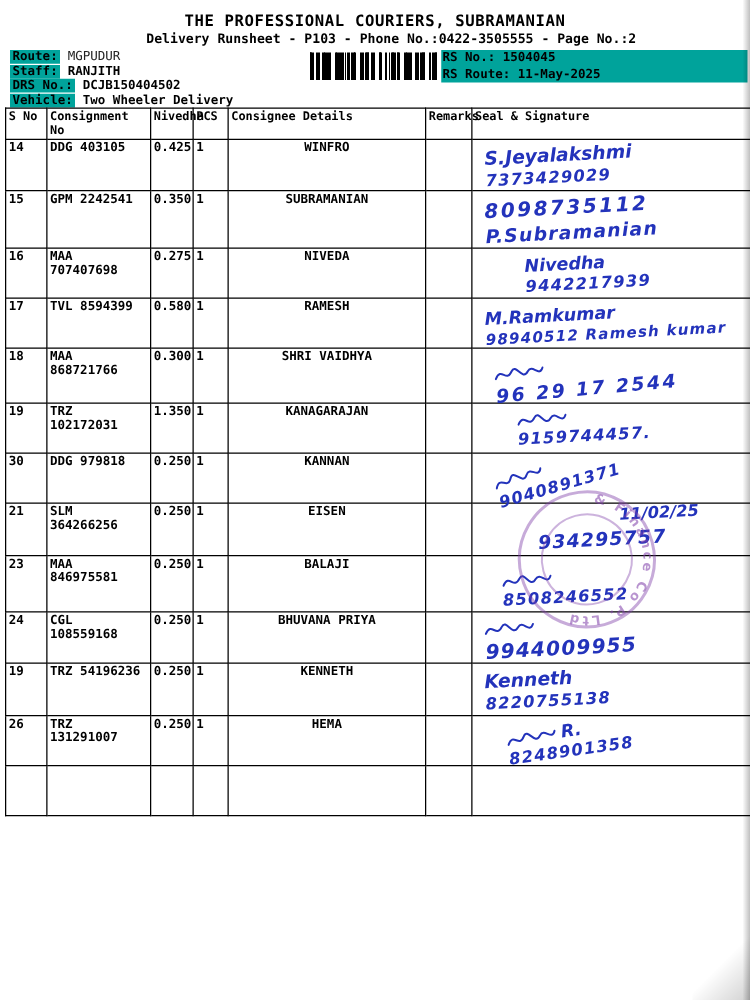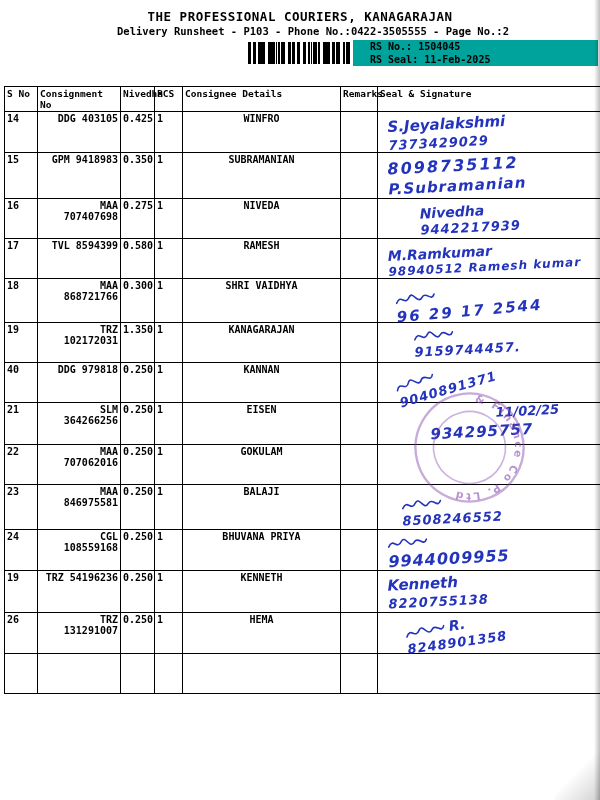--- a/index.html
+++ b/index.html
@@ -15,36 +15,36 @@
   .subtitle{position:absolute;top:25px;left:0;right:0;text-align:center;
         font-weight:bold;font-size:10.5px;padding-left:26px;}
 
   .meta{position:absolute;top:40px;left:8px;font-size:10px;font-weight:bold;line-height:11.5px;}
   .meta-line{white-space:nowrap;}
   .hl{background:#00a39b;padding:0 2px;}
   .meta .val{font-weight:bold;}
   .meta .val-plain{font-weight:normal;color:#222;}
 
   .rs-box{position:absolute;top:40px;left:353px;width:245px;height:26px;
-        background:#00a39b;font-size:10px;font-weight:bold;line-height:13px;padding-left:17px;box-sizing:border-box;}
+        background:#00a39b;font-size:10px;font-weight:bold;line-height:13px;padding-left:1px;box-sizing:border-box;}
 
   .barcode{position:absolute;top:42px;left:248px;width:103px;height:22px;background:#fff;
         background-image:
           repeating-linear-gradient(90deg,#000 0 2px,rgba(0,0,0,0) 2px 5px),
           repeating-linear-gradient(90deg,#000 0 1px,rgba(0,0,0,0) 1px 7px),
           repeating-linear-gradient(90deg,#000 0 3px,rgba(0,0,0,0) 3px 11px);}
 
   table.runsheet{position:absolute;top:86px;left:4px;width:596px;border-collapse:collapse;
         table-layout:fixed;font-size:10px;font-weight:bold;}
   table.runsheet th, table.runsheet td{border:1px solid #000;vertical-align:top;
         padding:1px 2px;overflow:visible;}
   table.runsheet th{font-size:9.5px;font-weight:bold;text-align:left;height:11px;}
   table.runsheet td{height:37px;}
   td.filler{height:137px;border-bottom:none;}
-  .c-sno{width:31px;}.c-cons{width:81px;text-align:right;}.c-wt{width:32px;}.c-pcs{width:26px;}
+  .c-sno{width:31px;}.c-cons{width:81px;}.c-wt{width:32px;}.c-pcs{width:26px;}
   .c-name{width:154px;padding-left:4px;text-align:center;}.c-rem{width:35px;}.c-sig{width:219px;position:relative;}
 
   
   .sigwrap{display:inline-block;transform:rotate(-3deg);line-height:1.3;margin:2px 0 0 8px;
         font-family:"DejaVu Sans",sans-serif;font-style:italic;font-weight:bold;color:#2333bb;}
   .sig{display:inline-block;}
   .sig1{font-size:14px;}
   .sig2{font-size:13px;letter-spacing:1px;}
   .squiggle{vertical-align:middle;margin-right:4px;}
 
@@ -65,32 +65,50 @@
   .r26 .sigwrap{transform:rotate(-8deg);margin-left:26px;}
 
   .stamp{position:absolute;left:412px;top:390px;width:115px;height:115px;
         transform:rotate(-15deg);opacity:.8;pointer-events:none;}
 </style>
 </head>
 <body>
 
 <div class="page">
 
-  <div class="title">THE PROFESSIONAL COURIERS, KANAGARAJAN</div>
+  <div class="title">THE PROFESSIONAL COURIERS, SUBRAMANIAN</div>
   <div class="subtitle">Delivery Runsheet - P103 - Phone No.:0422-3505555 - Page No.:2</div>
 
+  <div class="meta">
+    <div class="meta-line">
+      <span class="hl">Route:</span>
+      <span class="val-plain">MGPUDUR</span>
+    </div>
+    <div class="meta-line">
+      <span class="hl">Staff:</span>
+      <span class="val">RANJITH</span>
+    </div>
+    <div class="meta-line">
+      <span class="hl">DRS No.:</span>
+      <span class="val">DCJB150404502</span>
+    </div>
+    <div class="meta-line">
+      <span class="hl">Vehicle:</span>
+      <span class="val">Two Wheeler Delivery</span>
+    </div>
+  </div>
 
   <div class="rs-box">
     <div>
       <span>RS No.:</span>
       <span>1504045</span>
     </div>
     <div>
-      <span>RS Seal:</span>
-      <span>11-Feb-2025</span>
+      <span>RS Route:</span>
+      <span>11-May-2025</span>
     </div>
   </div>
 
   <div class="barcode"></div>
 
   <table class="runsheet">
     <colgroup>
       <col style="width:33px">
         <col style="width:83px">
         <col style="width:34px">
@@ -121,21 +139,21 @@
     <td class="c-sig">
       <div class="sigwrap">
         <span class="sig sig1">S.Jeyalakshmi</span>
         <br><span class="sig sig2">7373429029</span>
       </div>
     </td>
   </tr>
 
   <tr class="r15">
     <td class="c-sno">15</td>
-    <td class="c-cons">GPM 9418983</td>
+    <td class="c-cons">GPM 2242541</td>
     <td class="c-wt">0.350</td>
     <td class="c-pcs">1</td>
     <td class="c-name">SUBRAMANIAN</td>
     <td class="c-rem"></td>
     <td class="c-sig">
       <div class="sigwrap">
         <span class="sig sig1">8098735112</span>
         <br><span class="sig sig2">P.Subramanian</span>
       </div>
     </td>
@@ -199,21 +217,21 @@
       <div class="sigwrap">
         <svg class="squiggle" width="40" height="16" viewBox="0 0 40 16">
           <path d="M1,11 C6,1 9,15 14,6 C18,-1 22,15 27,7 C31,1 36,13 39,5" fill="none" stroke="#2333bb" stroke-width="1.6" stroke-linecap="round"></path>
         </svg>
         <br><span class="sig sig2">9159744457.</span>
       </div>
     </td>
   </tr>
 
   <tr class="r20">
-    <td class="c-sno">40</td>
+    <td class="c-sno">30</td>
     <td class="c-cons">DDG 979818</td>
     <td class="c-wt">0.250</td>
     <td class="c-pcs">1</td>
     <td class="c-name">KANNAN</td>
     <td class="c-rem"></td>
     <td class="c-sig">
       <div class="sigwrap">
         <svg class="squiggle" width="40" height="16" viewBox="0 0 40 16">
           <path d="M1,11 C6,1 9,15 14,6 C18,-1 22,15 27,7 C31,1 36,13 39,5" fill="none" stroke="#2333bb" stroke-width="1.6" stroke-linecap="round"></path>
         </svg>
@@ -230,34 +248,20 @@
     <td class="c-name">EISEN</td>
     <td class="c-rem"></td>
     <td class="c-sig">
       <div class="sigwrap">
         <span class="sig sig1">11/02/25</span>
         <br><span class="sig sig2">934295757</span>
       </div>
     </td>
   </tr>
 
-  <tr class="r22">
-    <td class="c-sno">22</td>
-    <td class="c-cons">MAA 707062016</td>
-    <td class="c-wt">0.250</td>
-    <td class="c-pcs">1</td>
-    <td class="c-name">GOKULAM</td>
-    <td class="c-rem"></td>
-    <td class="c-sig">
-      <div class="sigwrap">
-        
-        <br>
-      </div>
-    </td>
-  </tr>
 
   <tr class="r23">
     <td class="c-sno">23</td>
     <td class="c-cons">MAA 846975581</td>
     <td class="c-wt">0.250</td>
     <td class="c-pcs">1</td>
     <td class="c-name">BALAJI</td>
     <td class="c-rem"></td>
     <td class="c-sig">
       <div class="sigwrap">

